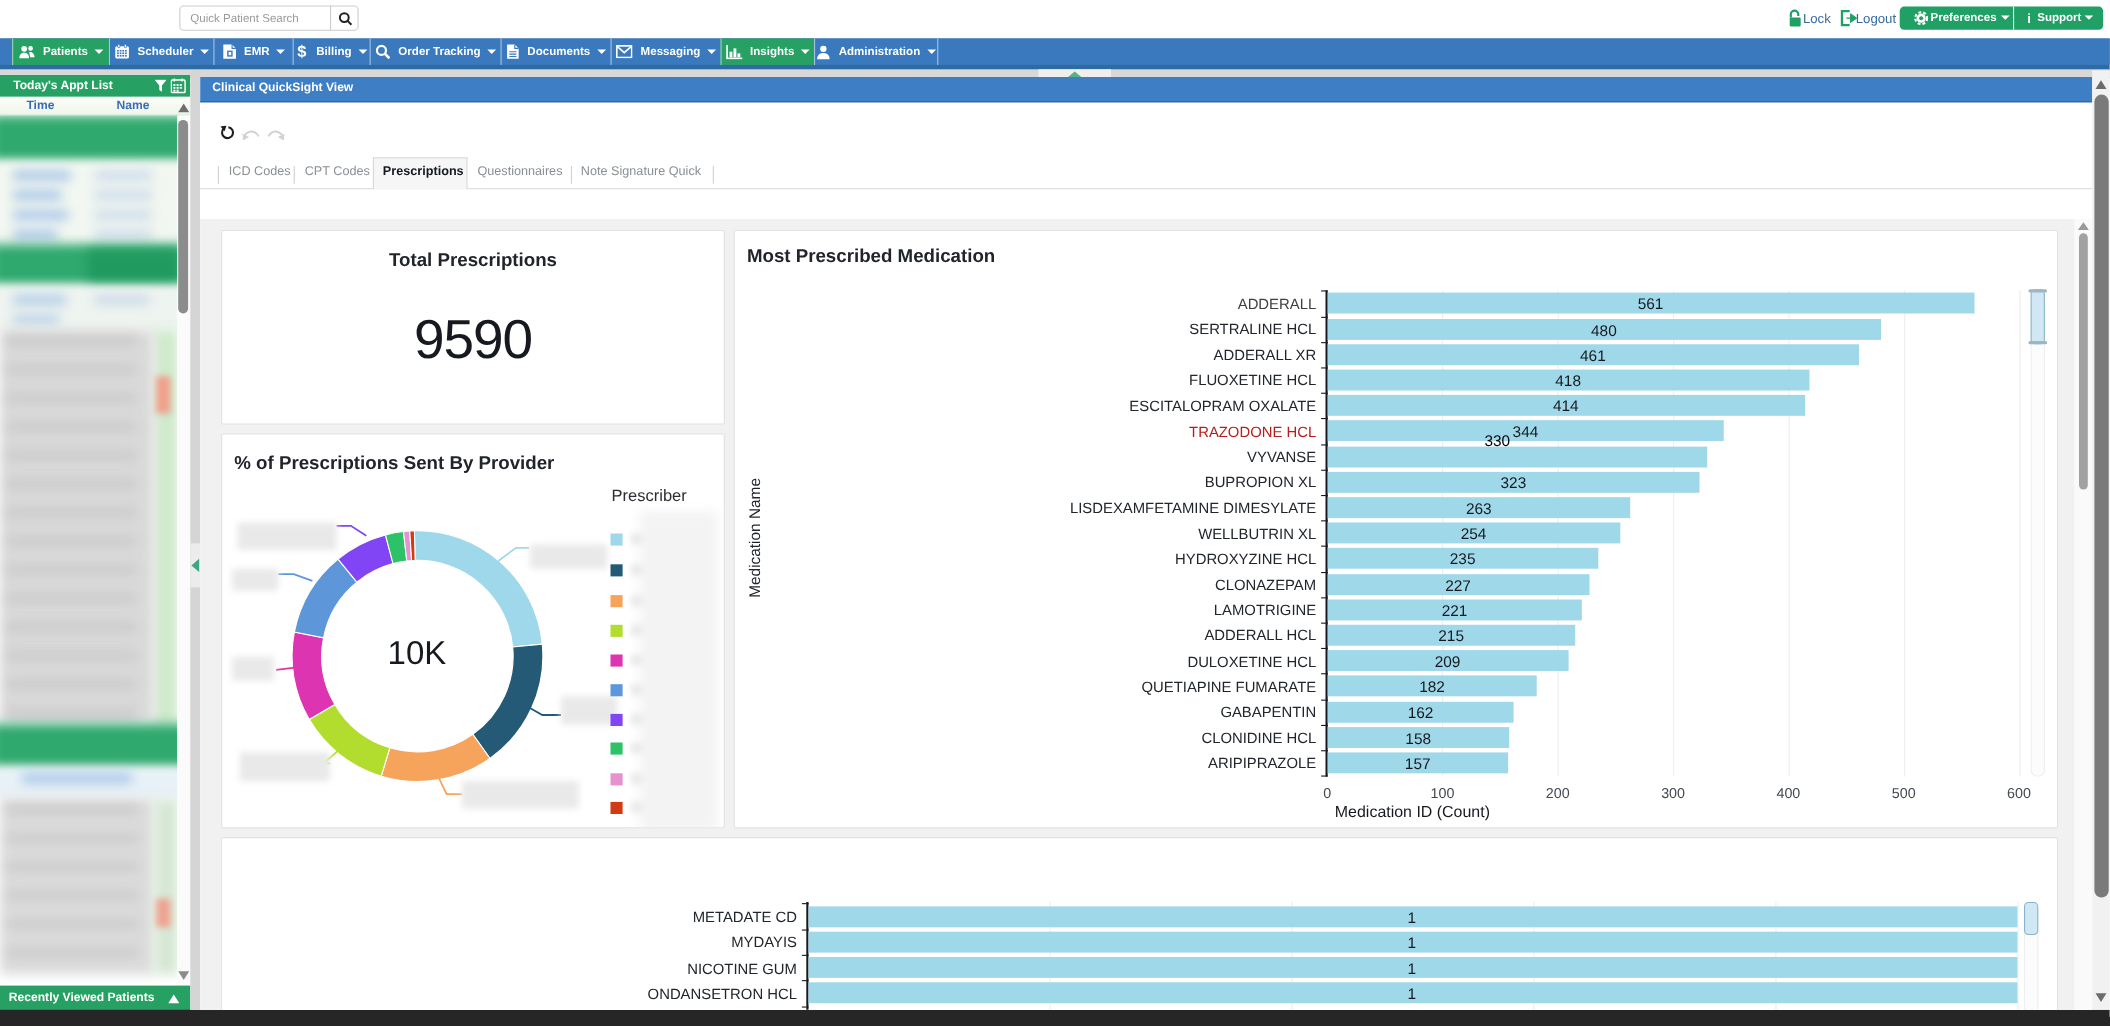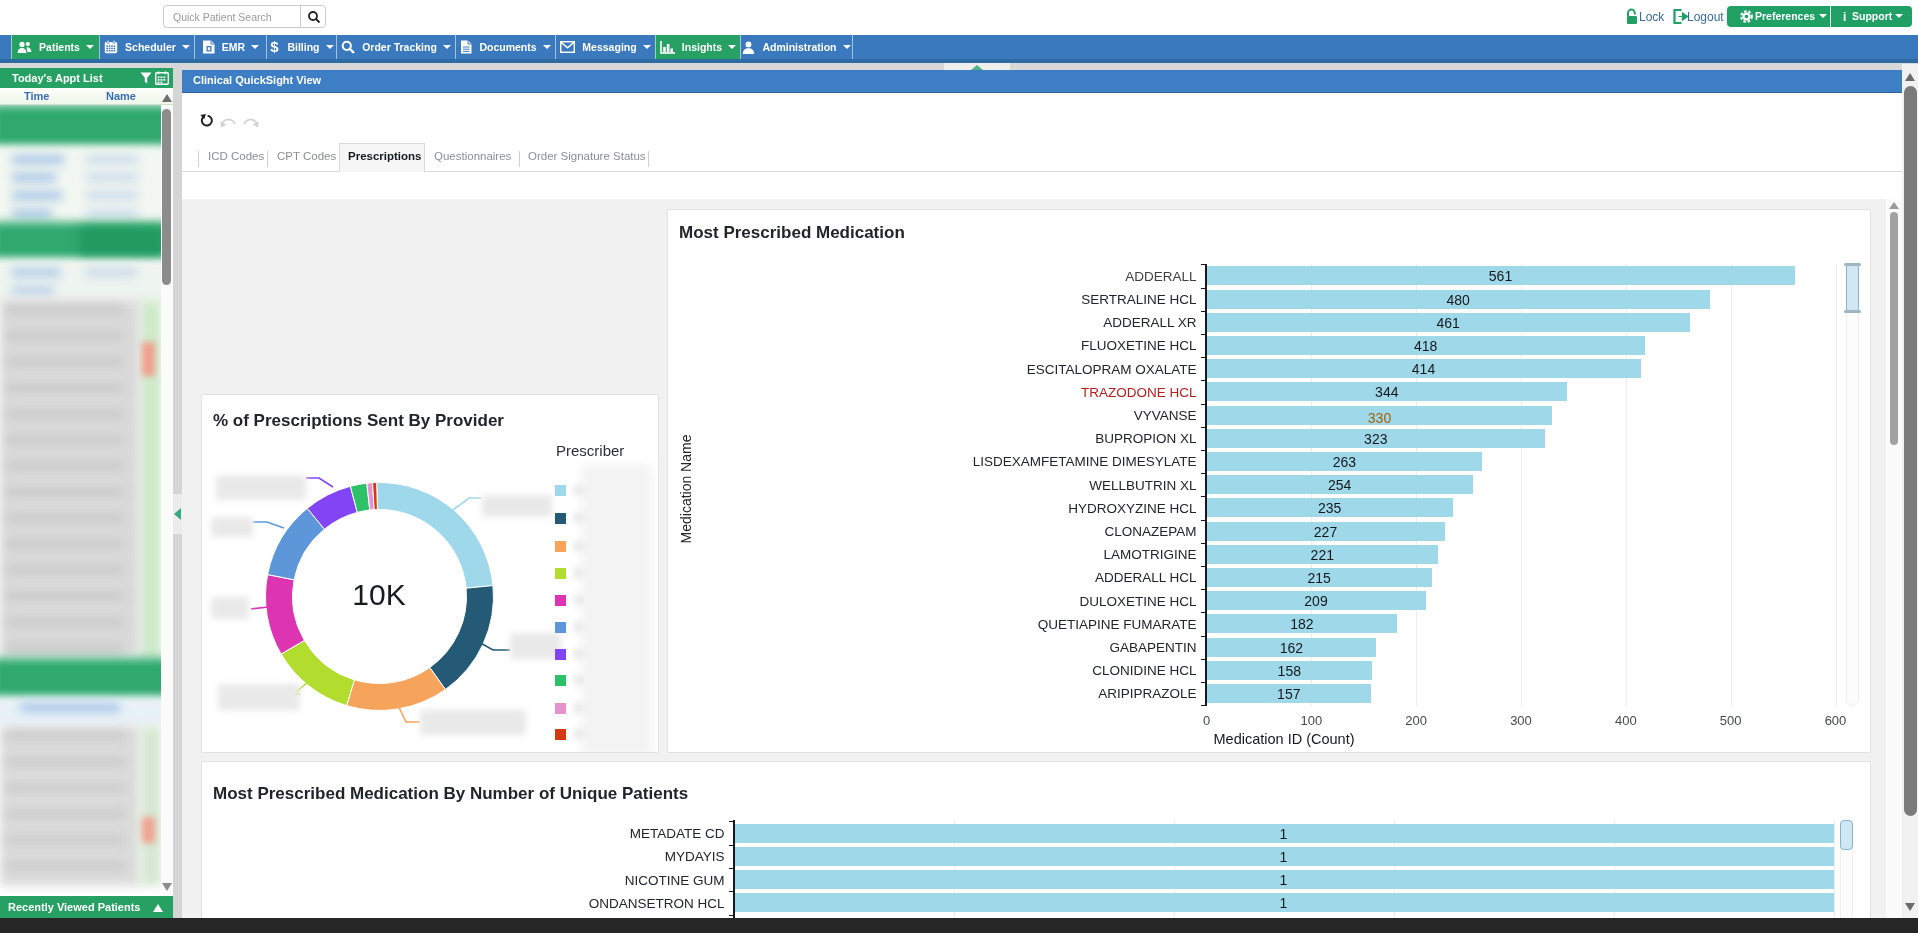--- a/index.html
+++ b/index.html
@@ -260,27 +260,31 @@
 
 <div class="abs" style="left:0;top:79px;width:1720px;height:29px;background:#fff;border-bottom:1px solid #dcdcdc;">
  <div class="abs" style="left:16px;top:8px;width:1px;height:16px;background:#d0d0d0;"></div>
  <span class="abs" style="left:26px;top:7px;font-size:11.5px;color:#8a8f94;">ICD Codes</span>
  <div class="abs" style="left:85px;top:8px;width:1px;height:16px;background:#d0d0d0;"></div>
  <span class="abs" style="left:95px;top:7px;font-size:11.5px;color:#8a8f94;">CPT Codes</span>
  <div class="abs" style="left:157px;top:0px;width:86px;height:29px;background:#f6f6f6;border:1px solid #d9d9d9;border-bottom:none;"></div>
  <span class="abs" style="left:166px;top:7px;font-size:11.5px;font-weight:700;color:#15191e;">Prescriptions</span>
  <span class="abs" style="left:252px;top:7px;font-size:11.5px;color:#8a8f94;">Questionnaires</span>
  <div class="abs" style="left:337px;top:8px;width:1px;height:16px;background:#d0d0d0;"></div>
- <span class="abs" style="left:346px;top:7px;font-size:11.5px;color:#8a8f94;">Order Signature Status</span>
+ <span class="abs" style="left:346px;top:7px;font-size:11.5px;color:#8a8f94;">Note Signature Quick</span>
  <div class="abs" style="left:466px;top:8px;width:1px;height:16px;background:#d0d0d0;"></div>
 </div>
 
 
 <div class="abs" style="left:0;top:135px;width:1704px;height:719px;background:#f1f1f1;">
 
+<div class="abs" style="left:19px;top:10px;width:458px;height:177px;background:#fff;border:1px solid #e2e2e2;border-radius:2px;">
+ <div style="text-align:center;margin-top:17px;font-size:17px;font-weight:700;color:#21252b;">Total Prescriptions</div>
+ <div style="text-align:center;margin-top:32px;font-size:50px;color:#16191f;letter-spacing:-1px;">9590</div>
+</div>
 
 <div class="abs" style="left:19px;top:195px;width:458px;height:359px;background:#fff;border:1px solid #e2e2e2;border-radius:2px;overflow:hidden;">
 <div class="abs" style="left:11px;top:16px;font-size:17px;font-weight:700;color:#21252b;">% of Prescriptions Sent By Provider</div>
 <svg class="abs" style="left:0;top:0;" width="458" height="359">
             <path d="M174.7 87.5 A114 114 0 0 1 291.0 190.6 L264.1 193.2 A87 87 0 0 0 175.4 114.5 Z" fill="#9ed8ea" stroke="#fff" stroke-width="1"></path>
             <path d="M291.0 190.6 A114 114 0 0 1 243.4 294.5 L227.8 272.5 A87 87 0 0 0 264.1 193.2 Z" fill="#255a76" stroke="#fff" stroke-width="1"></path>
             <path d="M243.4 294.5 A114 114 0 0 1 144.6 310.6 L152.4 284.8 A87 87 0 0 0 227.8 272.5 Z" fill="#f6a45c" stroke="#fff" stroke-width="1"></path>
             <path d="M144.6 310.6 A114 114 0 0 1 79.1 259.0 L102.4 245.4 A87 87 0 0 0 152.4 284.8 Z" fill="#b2dd2f" stroke="#fff" stroke-width="1"></path>
             <path d="M79.1 259.0 A114 114 0 0 1 65.6 179.6 L92.1 184.8 A87 87 0 0 0 102.4 245.4 Z" fill="#dd34b2" stroke="#fff" stroke-width="1"></path>
             <path d="M65.6 179.6 A114 114 0 0 1 105.3 113.3 L122.4 134.2 A87 87 0 0 0 92.1 184.8 Z" fill="#5e97d9" stroke="#fff" stroke-width="1"></path>
@@ -370,21 +374,21 @@
 <div class="abs" style="left:228.5px;top:128.4px;width:300px;text-align:right;font-size:13.5px;color:#21262c;white-space:nowrap;">FLUOXETINE HCL</div>
 <div class="abs" style="left:727.6px;top:127.9px;width:60px;text-align:center;font-size:14px;color:#15191f;">418</div>
 <div class="abs" style="left:538.5px;top:149.1px;width:434.0px;height:19px;background:#9fd8e9;"></div>
 <div class="abs" style="left:228.5px;top:151.6px;width:300px;text-align:right;font-size:13.5px;color:#21262c;white-space:nowrap;">ESCITALOPRAM OXALATE</div>
 <div class="abs" style="left:725.5px;top:151.1px;width:60px;text-align:center;font-size:14px;color:#15191f;">414</div>
 <div class="abs" style="left:538.5px;top:172.3px;width:360.6px;height:19px;background:#9fd8e9;"></div>
 <div class="abs" style="left:228.5px;top:174.8px;width:300px;text-align:right;font-size:13.5px;color:#b91c1c;white-space:nowrap;">TRAZODONE HCL</div>
 <div class="abs" style="left:688.8px;top:174.3px;width:60px;text-align:center;font-size:14px;color:#15191f;">344</div>
 <div class="abs" style="left:538.5px;top:195.5px;width:345.9px;height:19px;background:#9fd8e9;"></div>
 <div class="abs" style="left:228.5px;top:198.0px;width:300px;text-align:right;font-size:13.5px;color:#21262c;white-space:nowrap;">VYVANSE</div>
-<div class="abs" style="left:681.5px;top:200px;width:60px;text-align:center;font-size:14px;color:#a16207;">330</div>
+<div class="abs" style="left:681.5px;top:182px;width:60px;text-align:left;font-size:14px;color:#000000;">330</div>
 <div class="abs" style="left:538.5px;top:218.7px;width:338.6px;height:19px;background:#9fd8e9;"></div>
 <div class="abs" style="left:228.5px;top:221.2px;width:300px;text-align:right;font-size:13.5px;color:#21262c;white-space:nowrap;">BUPROPION XL</div>
 <div class="abs" style="left:677.8px;top:220.7px;width:60px;text-align:center;font-size:14px;color:#15191f;">323</div>
 <div class="abs" style="left:538.5px;top:241.9px;width:275.7px;height:19px;background:#9fd8e9;"></div>
 <div class="abs" style="left:228.5px;top:244.4px;width:300px;text-align:right;font-size:13.5px;color:#21262c;white-space:nowrap;">LISDEXAMFETAMINE DIMESYLATE</div>
 <div class="abs" style="left:646.4px;top:243.9px;width:60px;text-align:center;font-size:14px;color:#15191f;">263</div>
 <div class="abs" style="left:538.5px;top:265.1px;width:266.3px;height:19px;background:#9fd8e9;"></div>
 <div class="abs" style="left:228.5px;top:267.6px;width:300px;text-align:right;font-size:13.5px;color:#21262c;white-space:nowrap;">WELLBUTRIN XL</div>
 <div class="abs" style="left:641.6px;top:267.1px;width:60px;text-align:center;font-size:14px;color:#15191f;">254</div>
 <div class="abs" style="left:538.5px;top:288.3px;width:246.4px;height:19px;background:#9fd8e9;"></div>
@@ -421,21 +425,20 @@
 <div class="abs" style="left:932.8px;top:503px;width:50px;text-align:center;font-size:13px;color:#434a51;">400</div>
 <div class="abs" style="left:1037.7px;top:503px;width:50px;text-align:center;font-size:13px;color:#434a51;">500</div>
 <div class="abs" style="left:1142.5px;top:503px;width:50px;text-align:center;font-size:13px;color:#434a51;">600</div>
 <div class="abs" style="left:466px;top:521px;width:300px;text-align:center;font-size:14.5px;color:#15191f;">Medication ID (Count)</div>
 <div class="abs" style="left:1178px;top:54px;width:13px;height:442px;background:#fcfcfc;border:1px solid #efefef;border-radius:6px;"></div>
 <div class="abs" style="left:1178px;top:53px;width:13px;height:50px;background:#cfe8f4;border:1px solid #8ab4ca;border-radius:4px;"></div>
 <div class="abs" style="left:1176px;top:53px;width:17px;height:3px;background:#9fb6c2;border-radius:2px;"></div>
 <div class="abs" style="left:1176px;top:100px;width:17px;height:3px;background:#9fb6c2;border-radius:2px;"></div>
 </div>
 <div class="abs" style="left:19px;top:562px;width:1670px;height:157px;background:#fff;border:1px solid #e2e2e2;border-radius:2px 2px 0 0;border-bottom:none;overflow:hidden;">
-<div class="abs" style="left:11px;top:22px;font-size:17px;font-weight:700;color:#21252b;">Most Prescribed Medication By Number of Unique Patients</div>
 <div class="abs" style="left:752.3px;top:58px;width:1px;height:99px;background:#ededed;"></div>
 <div class="abs" style="left:972.1px;top:58px;width:1px;height:99px;background:#ededed;"></div>
 <div class="abs" style="left:1191.9px;top:58px;width:1px;height:99px;background:#ededed;"></div>
 <div class="abs" style="left:1411.7px;top:58px;width:1px;height:99px;background:#ededed;"></div>
 <div class="abs" style="left:1631.5px;top:58px;width:1px;height:99px;background:#ededed;"></div>
 <div class="abs" style="left:531.0px;top:58px;width:1.5px;height:99px;background:#16191f;"></div>
 <div class="abs" style="left:526.5px;top:59.3px;width:6px;height:1px;background:#16191f;"></div>
 <div class="abs" style="left:526.5px;top:82.6px;width:6px;height:1px;background:#16191f;"></div>
 <div class="abs" style="left:526.5px;top:105.9px;width:6px;height:1px;background:#16191f;"></div>
 <div class="abs" style="left:526.5px;top:129.2px;width:6px;height:1px;background:#16191f;"></div>

